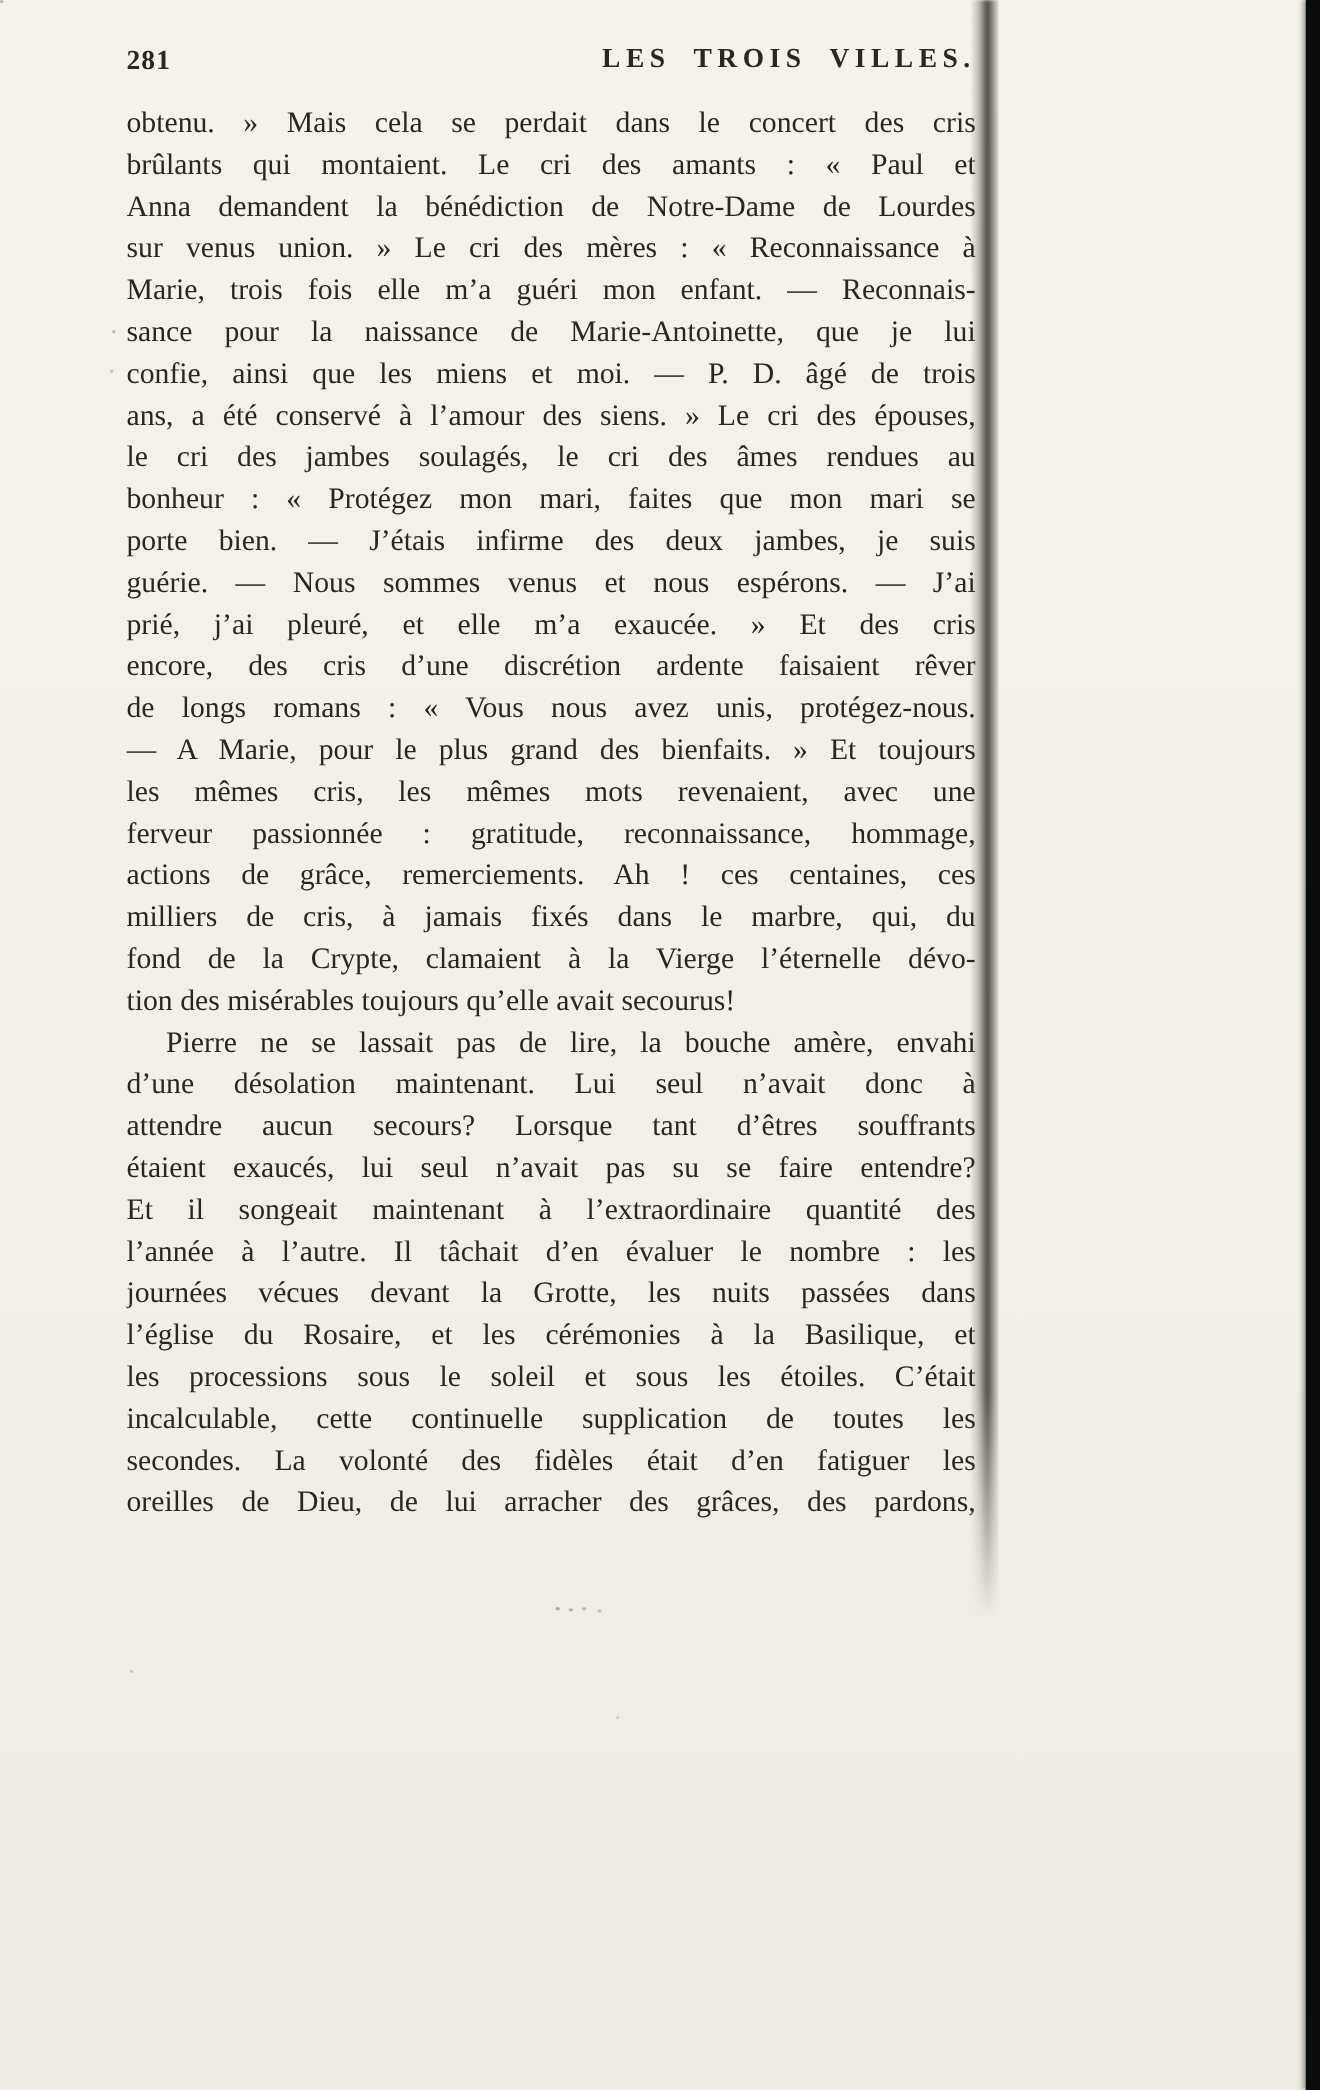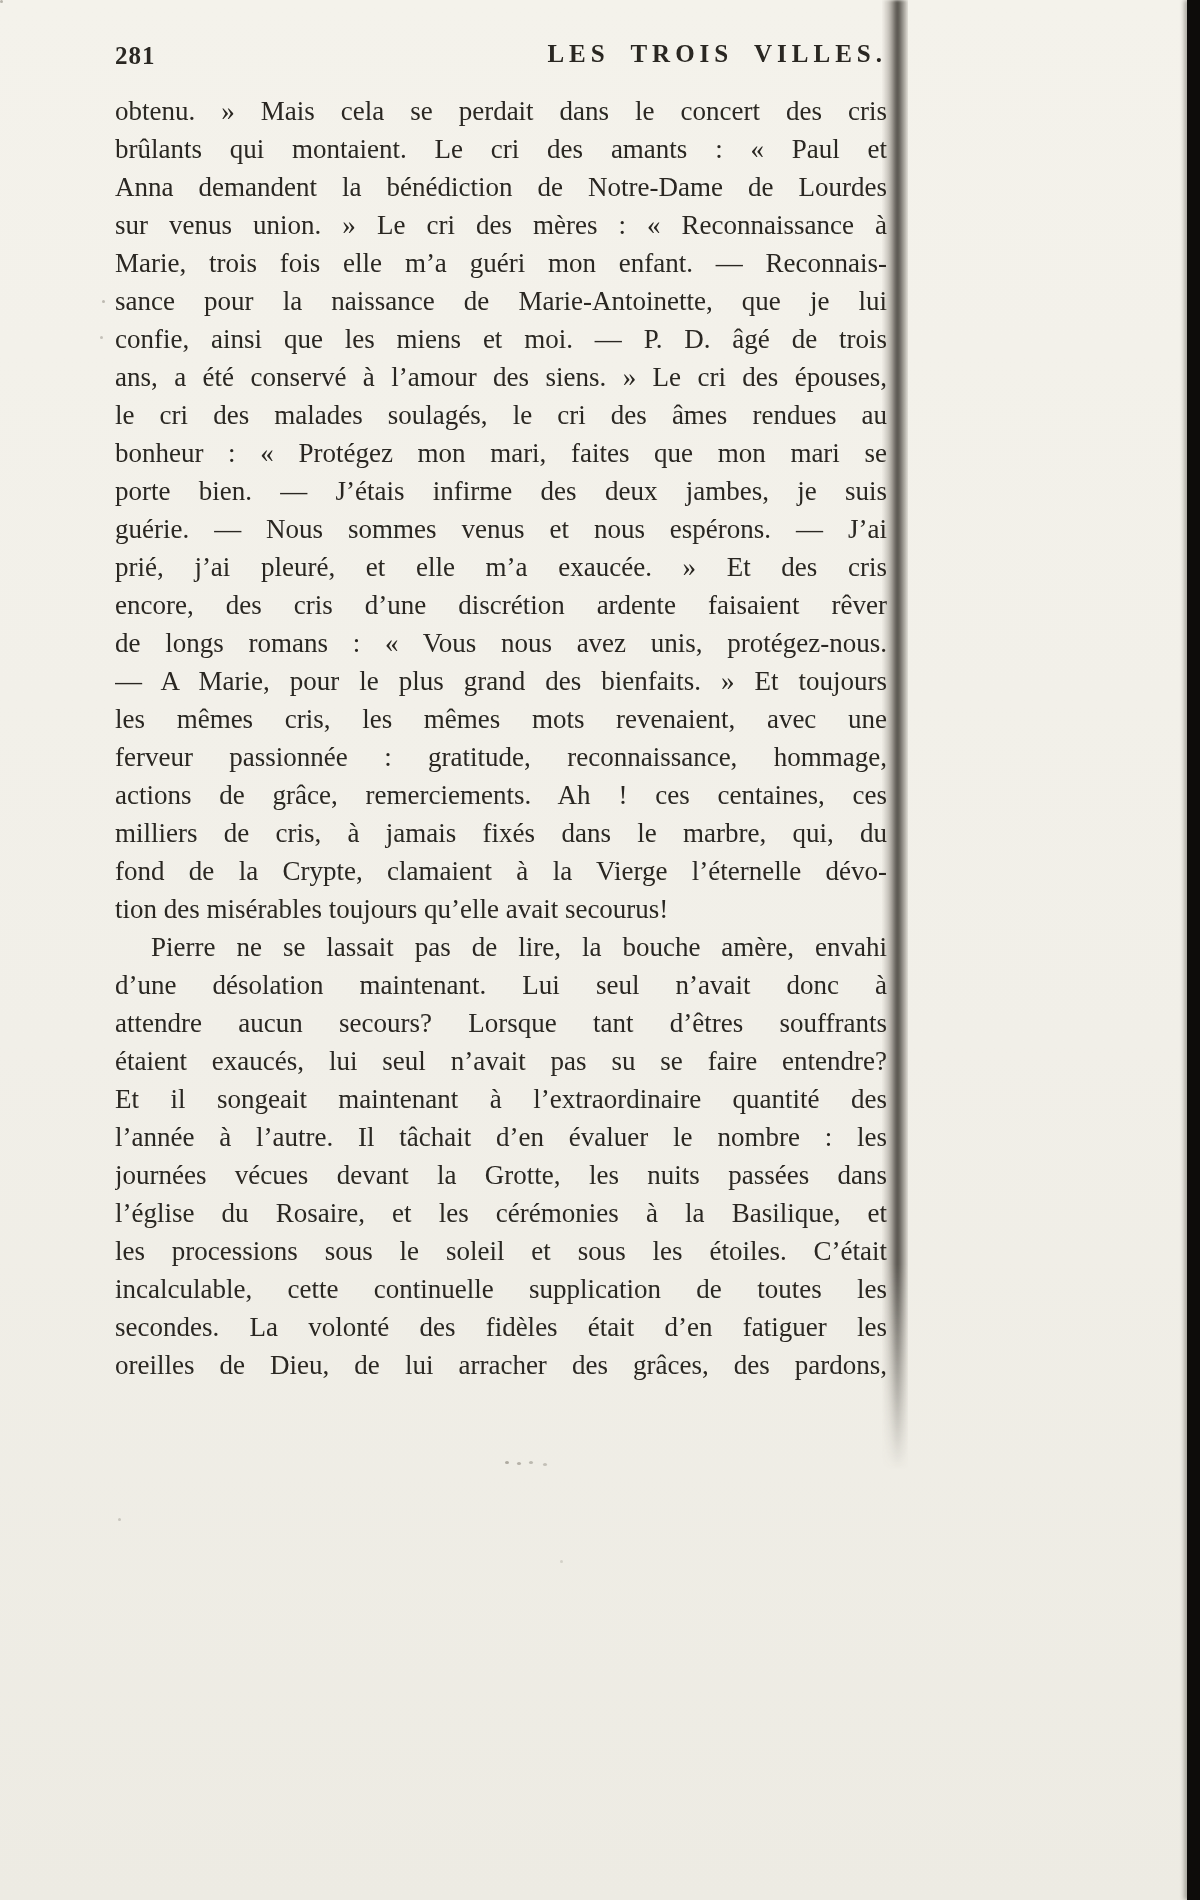--- a/index.html
+++ b/index.html
@@ -138,21 +138,21 @@
 <div class="page-body">
     <div class="paragraph">
       <div class="line">obtenu. » Mais cela se perdait dans le concert des cris</div>
       <div class="line">brûlants qui montaient. Le cri des amants : « Paul et</div>
       <div class="line">Anna demandent la bénédiction de Notre-Dame de Lourdes</div>
       <div class="line">sur venus union. » Le cri des mères : « Reconnaissance à</div>
       <div class="line">Marie, trois fois elle m’a guéri mon enfant. — Reconnais-</div>
       <div class="line">sance pour la naissance de Marie-Antoinette, que je lui</div>
       <div class="line">confie, ainsi que les miens et moi. — P. D. âgé de trois</div>
       <div class="line">ans, a été conservé à l’amour des siens. » Le cri des épouses,</div>
-      <div class="line">le cri des malades soulagés, le cri des âmes rendues au</div>
+      <div class="line">le cri des jambes soulagés, le cri des âmes rendues au</div>
       <div class="line">bonheur : « Protégez mon mari, faites que mon mari se</div>
       <div class="line">porte bien. — J’étais infirme des deux jambes, je suis</div>
       <div class="line">guérie. — Nous sommes venus et nous espérons. — J’ai</div>
       <div class="line">prié, j’ai pleuré, et elle m’a exaucée. » Et des cris</div>
       <div class="line">encore, des cris d’une discrétion ardente faisaient rêver</div>
       <div class="line">de longs romans : « Vous nous avez unis, protégez-nous.</div>
       <div class="line">— A Marie, pour le plus grand des bienfaits. » Et toujours</div>
       <div class="line">les mêmes cris, les mêmes mots revenaient, avec une</div>
       <div class="line">ferveur passionnée : gratitude, reconnaissance, hommage,</div>
       <div class="line">actions de grâce, remerciements. Ah ! ces centaines, ces</div>

